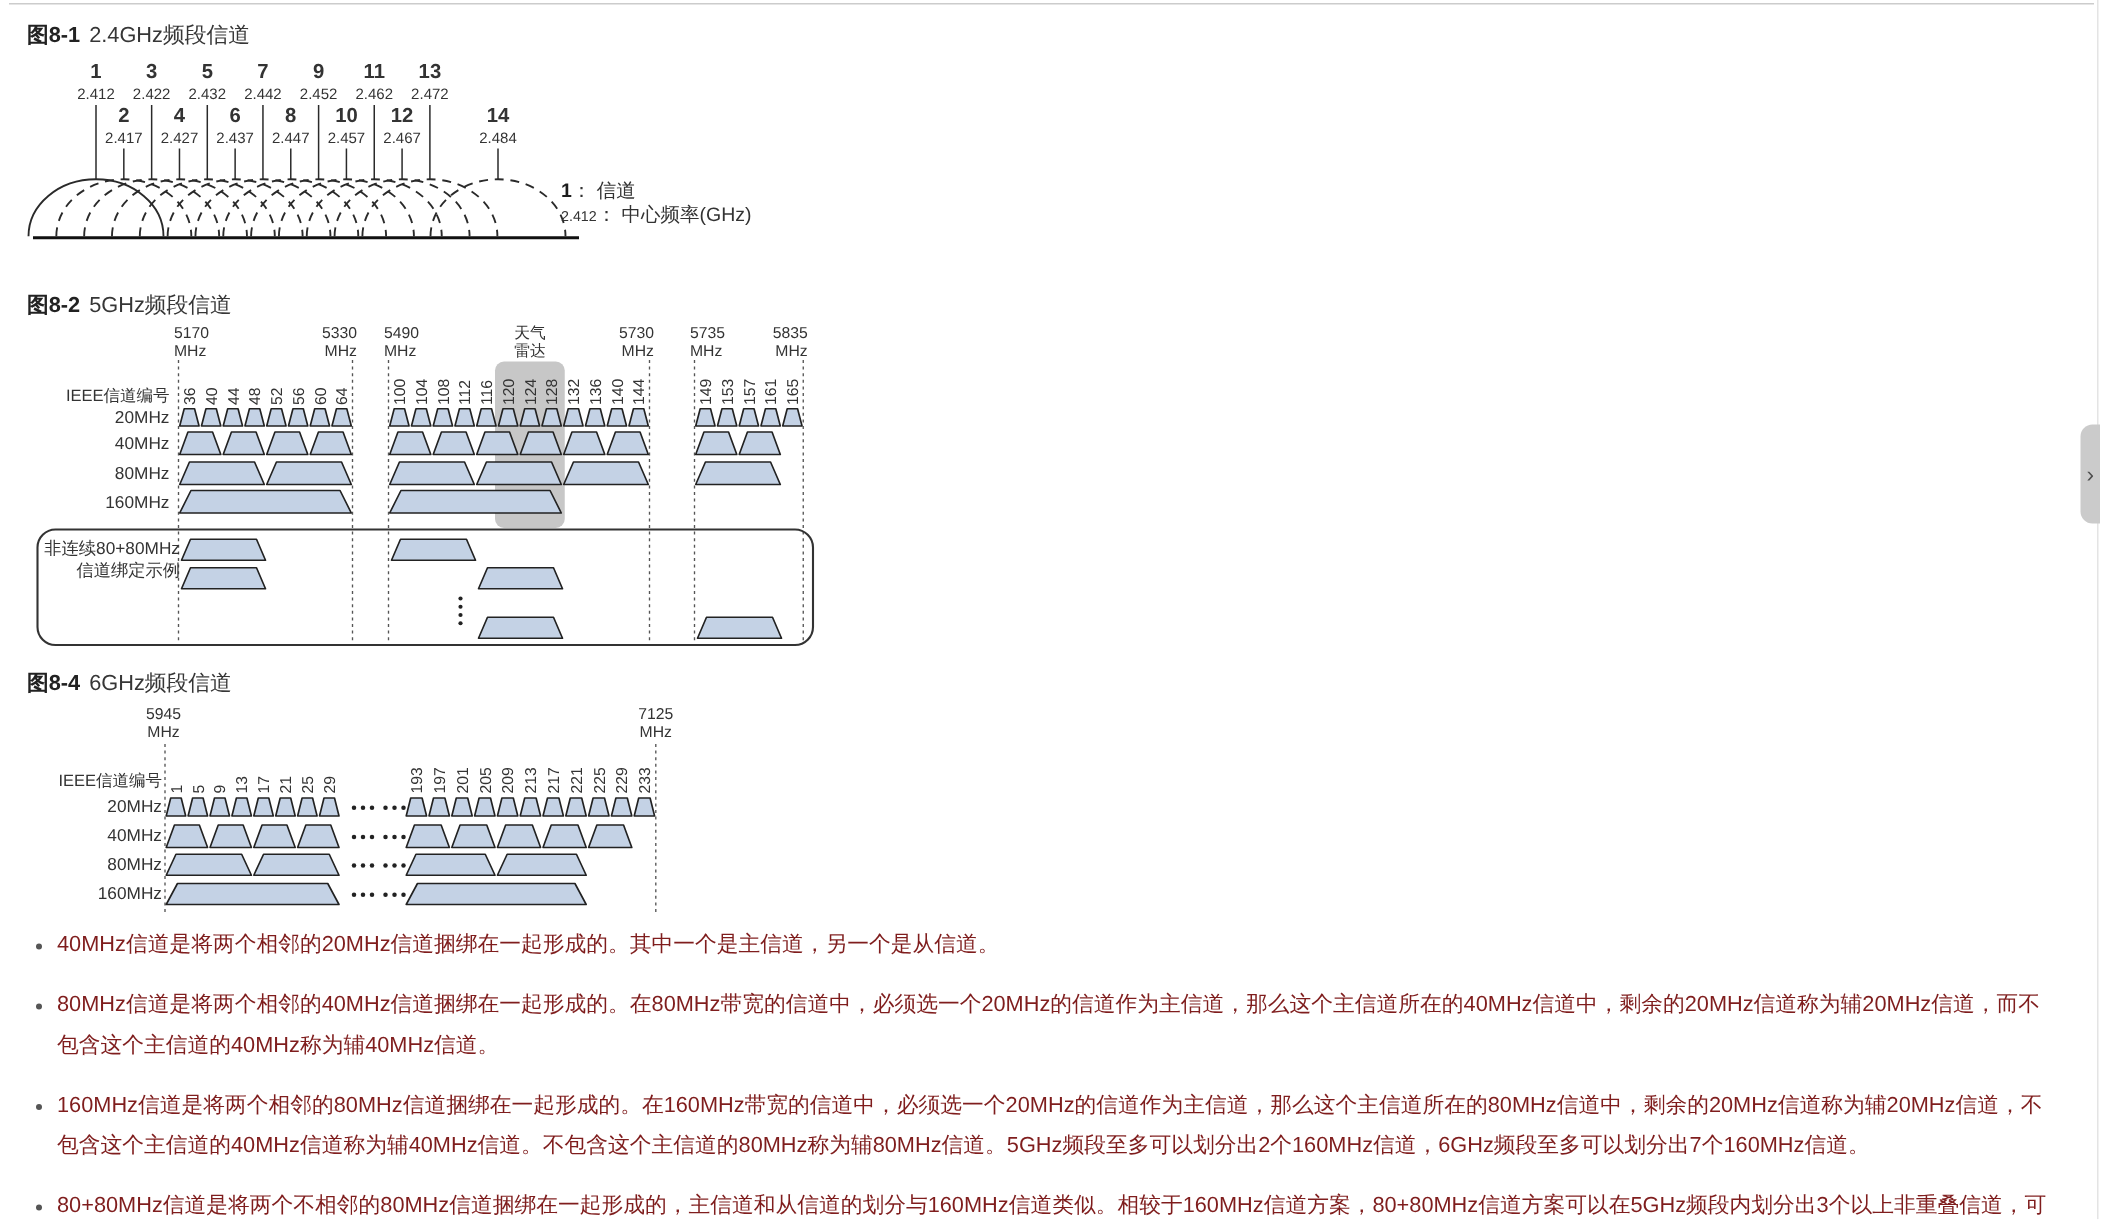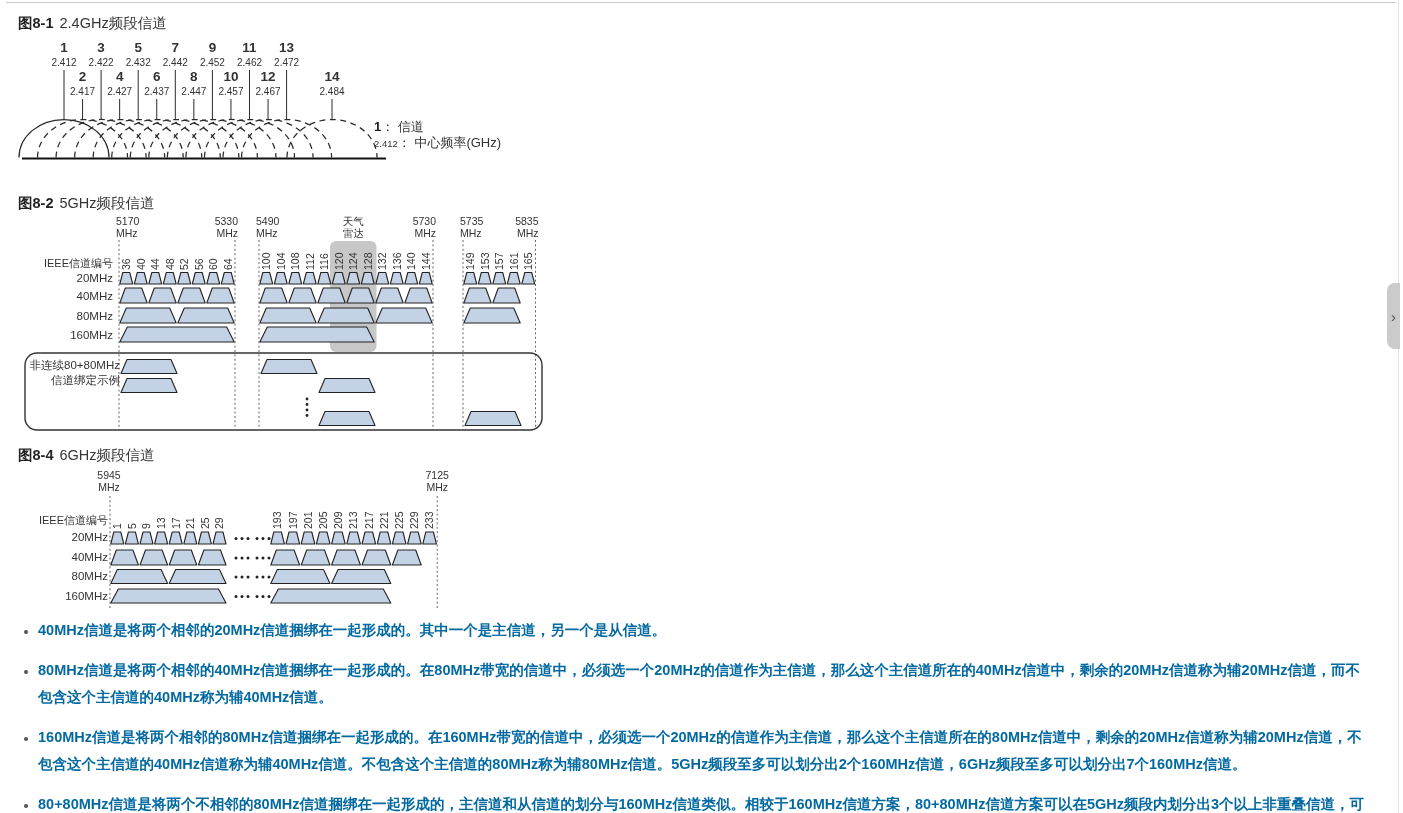--- a/index.html
+++ b/index.html
@@ -6,21 +6,21 @@
   .page{position:relative;width:1403px;height:813px;background:#fff;overflow:hidden;
         font-family:"Liberation Sans",sans-serif;color:#363636;}
   .topline{position:absolute;top:2px;left:6px;width:1390px;height:1px;background:#cccccc;}
   .fig-caption{position:absolute;left:18px;font-size:14.5px;color:#363636;white-space:nowrap;}
   .fig-caption b{color:#222;margin-right:6px;}
   .para{position:absolute;left:19px;font-size:14.5px;color:#3a3a3a;white-space:nowrap;}
   svg{position:absolute;left:0;}
   svg text{font-family:"Liberation Sans",sans-serif;fill:#333;}
   .bullets{position:absolute;top:617px;left:2px;right:34px;}
   .bullets ul{margin:0;padding-left:36px;}
-  .bullets li{font-size:14.5px;line-height:27px;margin-bottom:13px;color:#0369a1;font-weight:bold;}
+  .bullets li{font-size:14.5px;line-height:27px;margin-bottom:13px;color:#7f1d1d;}
   .bullets li::marker{color:#555;font-size:12px;}
   .side-divider{position:absolute;top:0;left:1398px;width:1px;height:813px;background:#e4e4e4;}
   .side-toggle{position:absolute;left:1387px;top:283px;width:13px;height:66px;background:#cbcbcb;
         border-radius:8px 0 0 8px;display:flex;align-items:center;justify-content:center;
         color:#4f4f4f;font-size:15px;cursor:pointer;user-select:none;}
 </style>
 </head>
 <body>
 
 <div class="page">

